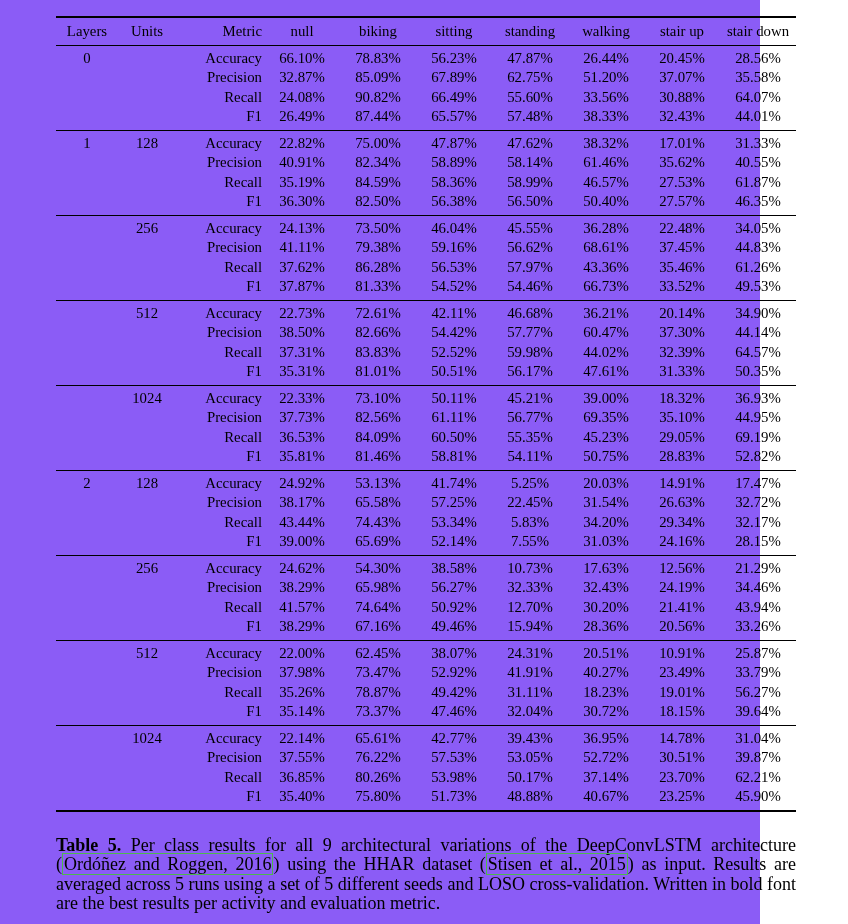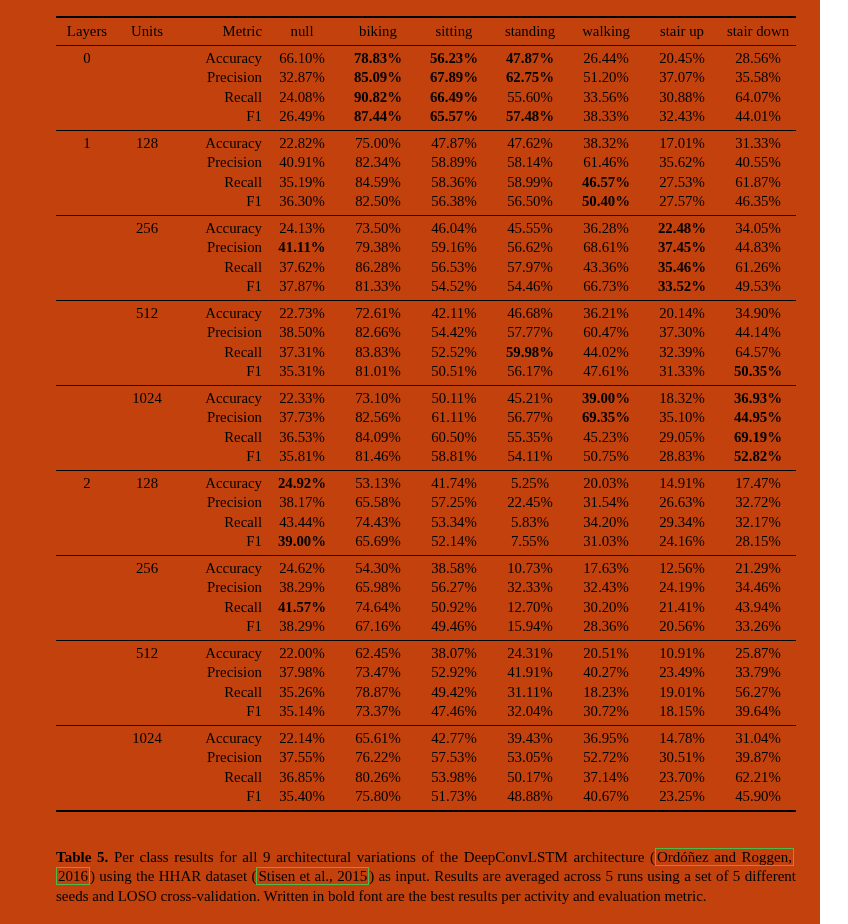--- a/index.html
+++ b/index.html
@@ -1,21 +1,21 @@
 <!DOCTYPE html>
 <html style="--cite-color: #4db84d;"><head>
 <meta charset="utf-8">
 <style>
   html, body { margin: 0; padding: 0; background: #ffffff; }
   .page {
-    width: 820px;
+    width: 760px;
     height: 924px;
     box-sizing: border-box;
     padding: 16px 52px 0 56px;
-    background: #c2410c;
+    background: #8b5cf6;
     color: #000000;
     font-family: "Liberation Serif", serif;
   }
   table.results {
     border-collapse: collapse;
     width: 740px;
     table-layout: fixed;
   }
   table.results th, table.results td {
     font-weight: normal;
@@ -33,25 +33,25 @@
     padding-bottom: 4px;
   }
   table.results th.h-metric,
   table.results td.metric-cell { text-align: right; }
   table.results tbody tr.group-first td {
     border-top: 1px solid #000;
     padding-top: 4px;
   }
   table.results tbody tr.group-last td { padding-bottom: 4px; }
   table.results tbody tr:last-child td { border-bottom: 2px solid #000; }
-  table.results td.bold { font-weight: bold; }
+  table.results td.bold { font-weight: normal; }
   .caption {
     width: 740px;
-    margin: 36px 0 0 0;
-    font-size: 15px;
+    margin: 24px 0 0 0;
+    font-size: 18px;
     line-height: 19.5px;
     text-align: justify;
     color: #000000;
   }
   .cap-bold { font-weight: bold; }
   .cap-cite {
     border: 1px solid var(--cite-color, #4db84d);
     padding: 0 1px;
     box-decoration-break: clone;
     -webkit-box-decoration-break: clone;

